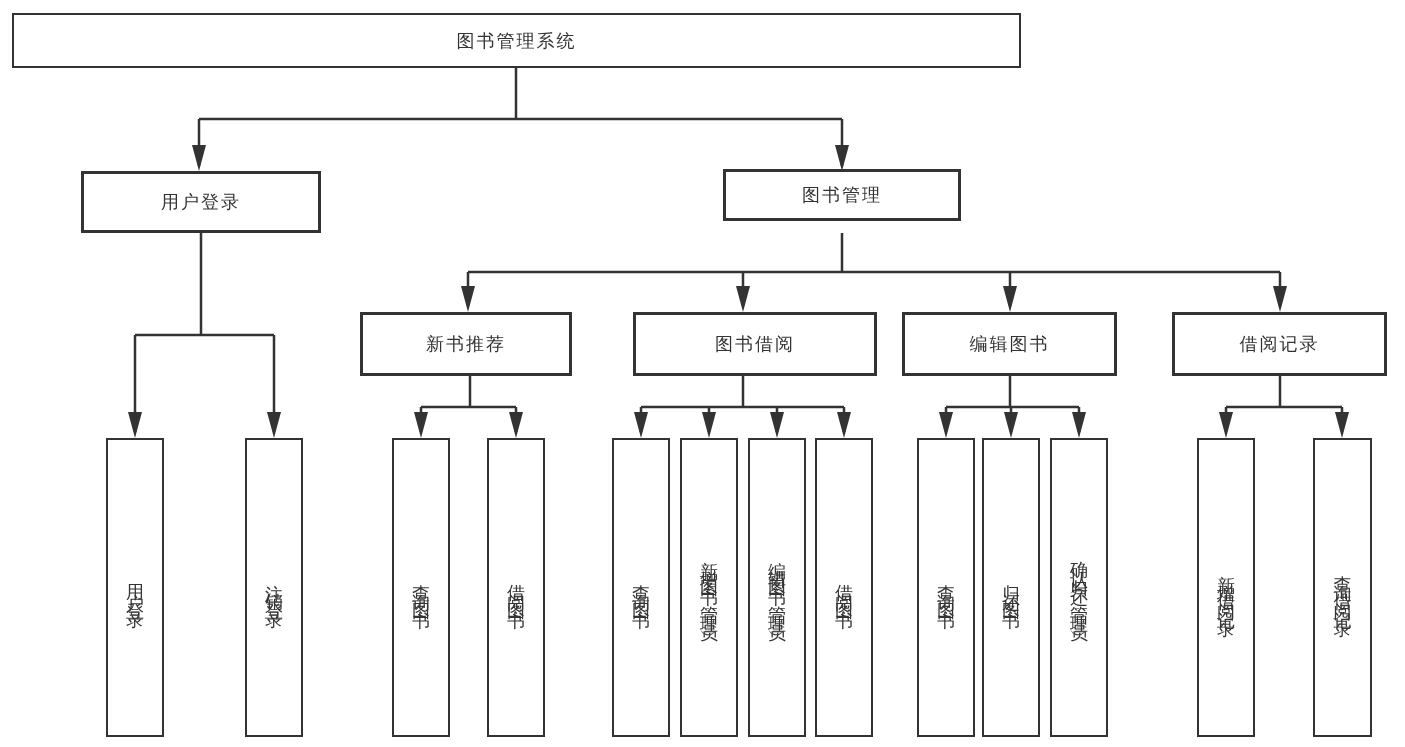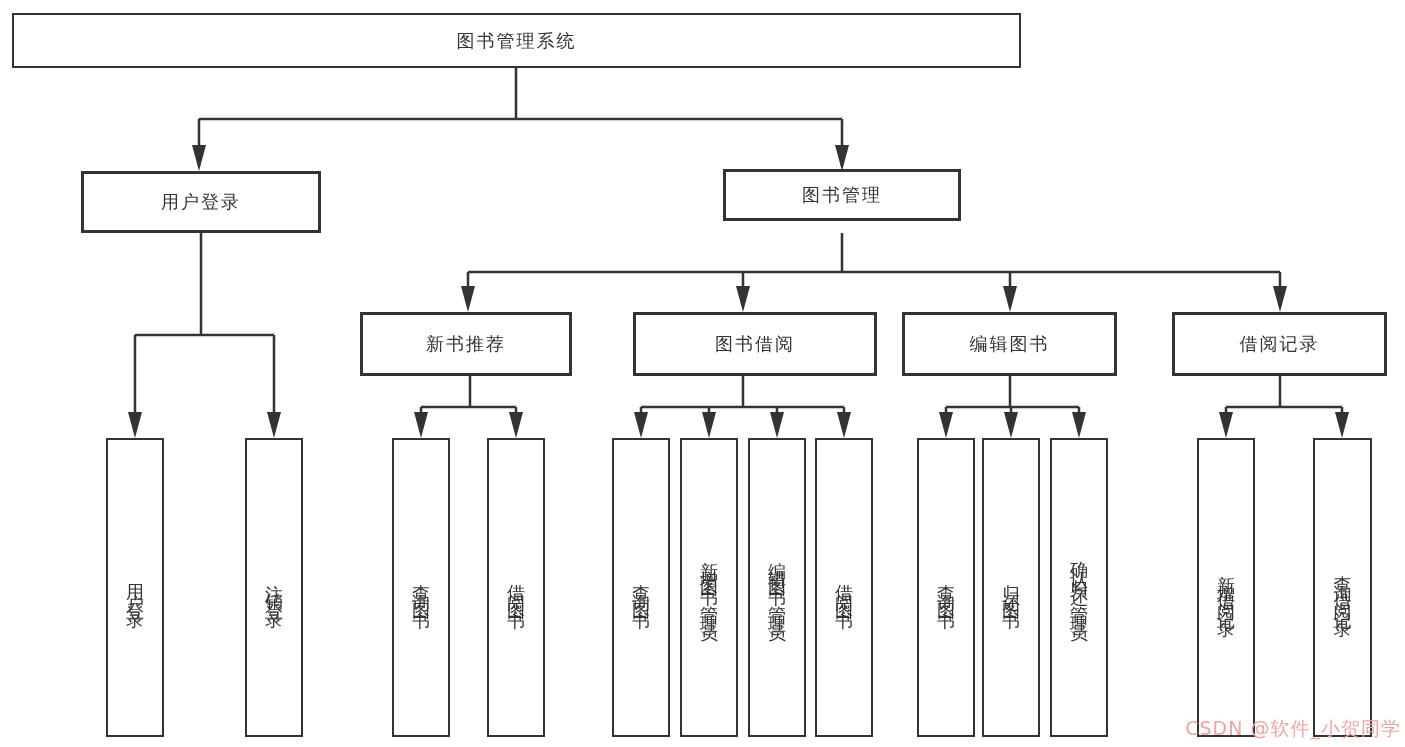--- a/index.html
+++ b/index.html
@@ -143,15 +143,14 @@
     <span>确认归还（管理员）</span>
   </div>
 
   <div class="box v-box" style="left:1197px; top:438px; width:58px; height:299px;">
     <span>新增借阅记录</span>
   </div>
   <div class="box v-box" style="left:1313px; top:438px; width:59px; height:299px;">
     <span>查询借阅记录</span>
   </div>
 
-  <div class="watermark">CSDN @软件_小贺同学</div>
 
 </div>
 
 </body></html>

